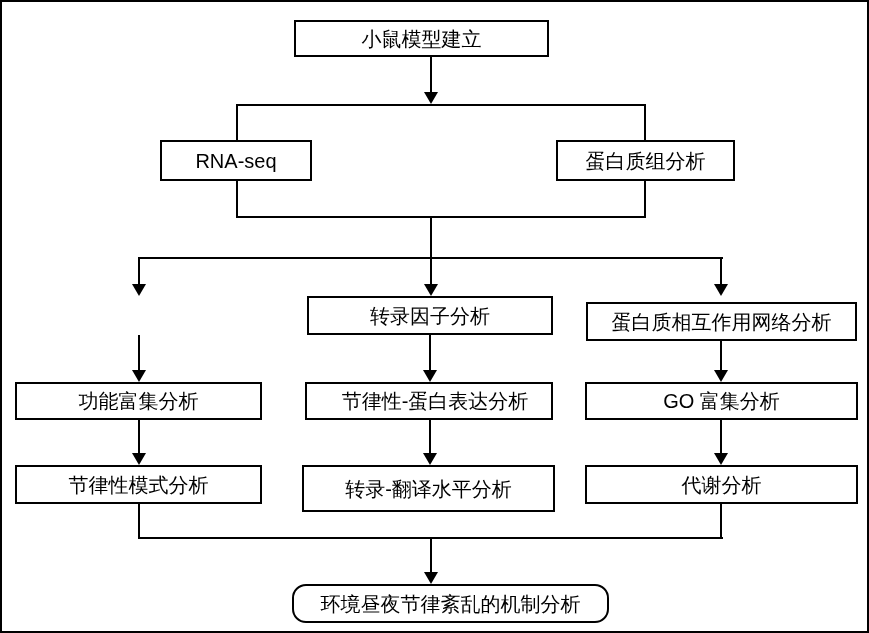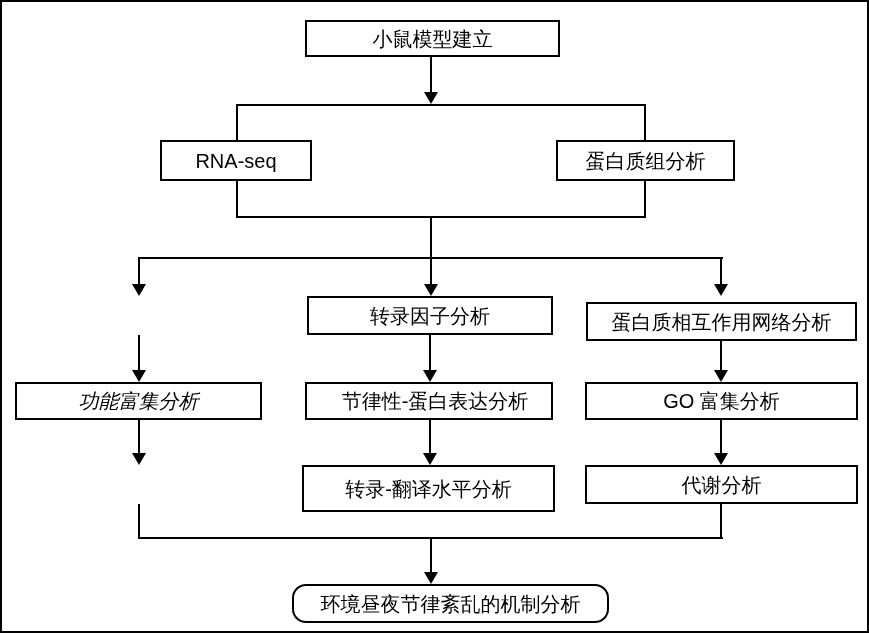--- a/index.html
+++ b/index.html
@@ -43,21 +43,21 @@
     border-left:7px solid transparent;
     border-right:7px solid transparent;
     border-top:12px solid var(--line);
   }
 </style>
 </head>
 <body>
 
 <div class="canvas">
 
-  <div class="node" style="left:303px;top:18px;width:255px;height:37px;">
+  <div class="node" style="left:292px;top:18px;width:255px;height:37px;">
     <span class="lbl">小鼠模型建立</span>
   </div>
 
   <div class="vline" style="left:428px;top:55px;height:36px;"></div>
   <div class="arrowhead" style="left:422px;top:90px;"></div>
 
   <div class="group-rect" style="left:234px;top:102px;width:410px;height:114px;"></div>
 
   <div class="node" style="left:158px;top:138px;width:152px;height:41px;">
     <span class="lbl">RNA-seq</span>
@@ -86,39 +86,42 @@
 
   <div class="vline" style="left:136px;top:333px;height:35px;"></div>
   <div class="arrowhead" style="left:130px;top:368px;"></div>
 
   <div class="vline" style="left:427px;top:333px;height:35px;"></div>
   <div class="arrowhead" style="left:421px;top:368px;"></div>
 
   <div class="vline" style="left:718px;top:333px;height:35px;"></div>
   <div class="arrowhead" style="left:712px;top:368px;"></div>
 
-  <div class="node" style="left:13px;top:380px;width:247px;height:38px;font-style:italic;">
+  <div class="node" style="left:13px;top:380px;width:247px;height:38px;">
     <span class="lbl">功能富集分析</span>
   </div>
   <div class="node" style="left:303px;top:380px;width:248px;height:38px;padding-left:12px;">
     <span class="lbl">节律性-蛋白表达分析</span>
   </div>
   <div class="node" style="left:583px;top:380px;width:273px;height:38px;">
     <span class="lbl">GO 富集分析</span>
   </div>
 
   <div class="vline" style="left:136px;top:418px;height:33px;"></div>
   <div class="arrowhead" style="left:130px;top:451px;"></div>
 
   <div class="vline" style="left:427px;top:418px;height:33px;"></div>
   <div class="arrowhead" style="left:421px;top:451px;"></div>
 
   <div class="vline" style="left:718px;top:418px;height:33px;"></div>
   <div class="arrowhead" style="left:712px;top:451px;"></div>
 
+  <div class="node" style="left:13px;top:463px;width:247px;height:39px;">
+    <span class="lbl">节律性模式分析</span>
+  </div>
   <div class="node" style="left:300px;top:463px;width:253px;height:47px;">
     <span class="lbl">转录-翻译水平分析</span>
   </div>
   <div class="node" style="left:583px;top:463px;width:273px;height:39px;">
     <span class="lbl">代谢分析</span>
   </div>
 
   <div class="vline" style="left:136px;top:502px;height:35px;"></div>
   <div class="vline" style="left:718px;top:502px;height:35px;"></div>
   <div class="hline" style="left:136px;top:535px;width:585px;"></div>

